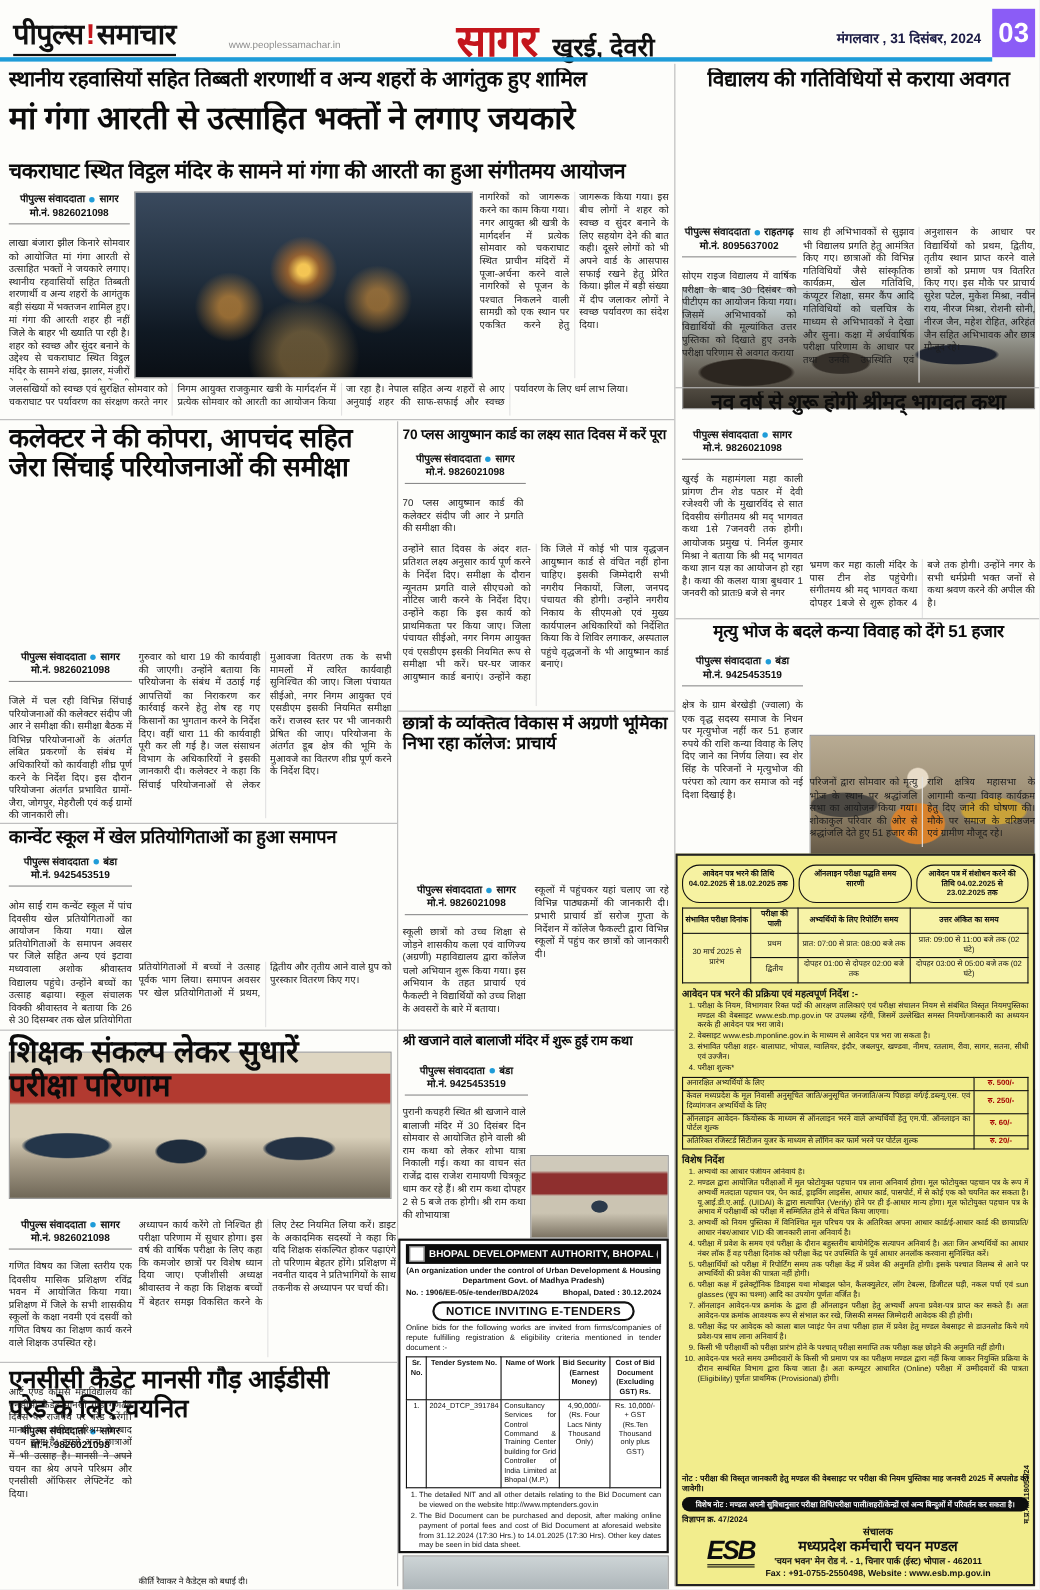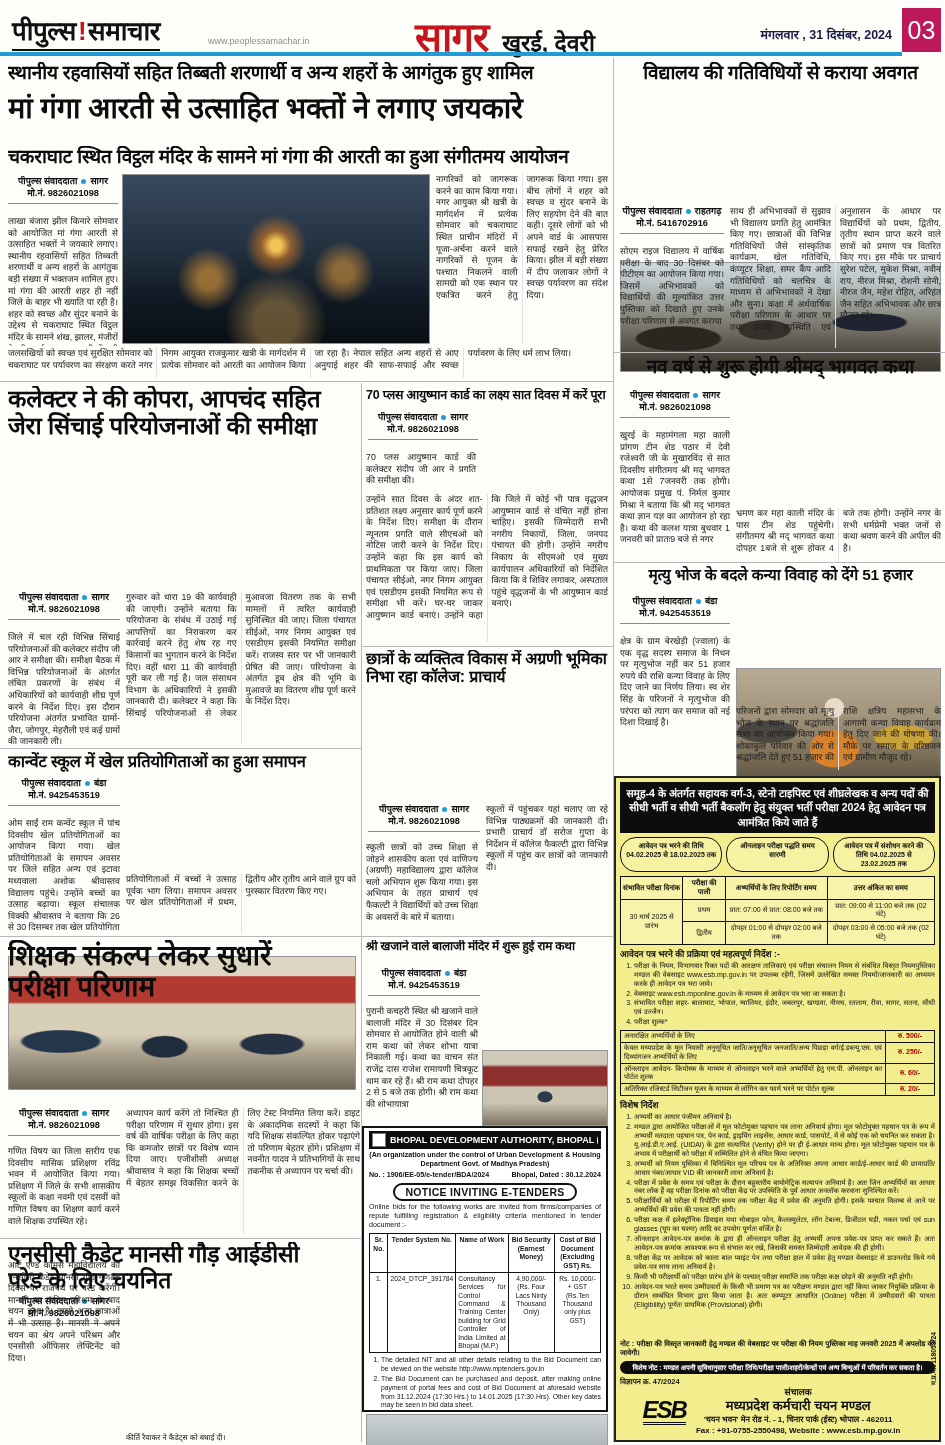--- a/index.html
+++ b/index.html
@@ -19,21 +19,21 @@
   .cap{font-size:7.6px;font-weight:400;overflow:hidden;white-space:nowrap}
 
   
   .logo{font-size:26px;font-weight:800;border-bottom:2px solid #101010;padding-bottom:1px;letter-spacing:-.5px}
   .logo .mark{color:#c4161c;font-weight:800;padding:0 2px}
   .site{font-size:9px;color:#8d8d8d}
   .edwrap{display:flex;align-items:baseline;justify-content:center;gap:14px}
   .ed-main{font-size:40px;font-weight:800;color:#c4161c;letter-spacing:-1px}
   .ed-sub{font-size:23px;font-weight:800;color:#101010}
   .pdate{font-size:12.5px;font-weight:700;color:#1b1b44;text-align:right}
-  .pagebox{background:#be185d;color:#fff;font-size:25px;font-weight:400;display:flex;align-items:center;justify-content:center}
+  .pagebox{background:#8b5cf6;color:#fff;font-size:25px;font-weight:700;display:flex;align-items:center;justify-content:center}
   .bluerule{background:#1f9cd8}
 
   
   .ph-ganga{background:radial-gradient(circle at 50% 42%,rgba(255,205,85,.95) 0 3%,rgba(255,140,30,.5) 8%,transparent 17%),radial-gradient(circle at 28% 62%,rgba(255,170,60,.55) 0 4%,transparent 13%),radial-gradient(circle at 72% 58%,rgba(255,170,60,.5) 0 4%,transparent 13%),radial-gradient(circle at 50% 88%,rgba(255,195,95,.35) 0 10%,transparent 24%),linear-gradient(180deg,#3a4a5e 0%,#22303f 45%,#101923 75%,#0a0f15 100%)}
   .ph-meeting{background:radial-gradient(ellipse at 18% 70%,#2c2620 0 11%,transparent 12%),radial-gradient(ellipse at 45% 62%,#35302a 0 10%,transparent 11%),radial-gradient(ellipse at 78% 55%,#1f2430 0 10%,transparent 11%),linear-gradient(180deg,#cfd8da 0%,#b9c2c2 20%,#8f8f86 45%,#5c564c 75%,#39342c 100%)}
   .ph-collector{background:radial-gradient(ellipse at 15% 64%,#24364a 0 9%,transparent 10%),radial-gradient(ellipse at 45% 68%,#1e2c3c 0 8%,transparent 9%),radial-gradient(ellipse at 76% 66%,#243244 0 8%,transparent 9%),linear-gradient(180deg,#ded6c2 0%,#ded6c2 14%,#b23a30 15%,#b23a30 34%,#d8cfb9 36%,#d8cfb9 58%,#a99f8b 74%,#6f6757 100%)}
   .ph-ayushman{background:radial-gradient(ellipse at 50% 62%,#2b3a4a 0 8%,transparent 9%),linear-gradient(180deg,#cfc9ba 0%,#cfc9ba 18%,#8e2f2e 22%,#8e2f2e 46%,#cbc4b2 49%,#cbc4b2 70%,#7c7363 100%)}
   .ph-sadhu{background:radial-gradient(circle at 48% 34%,#e8dcc8 0 7%,transparent 8%),radial-gradient(ellipse at 48% 70%,#d8822c 0 16%,transparent 17%),radial-gradient(ellipse at 82% 60%,#c9a23a 0 12%,transparent 13%),radial-gradient(ellipse at 15% 55%,#4a4742 0 12%,transparent 13%),linear-gradient(180deg,#b8ab93 0%,#a3957c 40%,#7d6f58 75%,#5d5242 100%)}
   .ph-group{background:radial-gradient(ellipse at 24% 55%,#7e2a24 0 7%,transparent 8%),radial-gradient(ellipse at 55% 52%,#31425a 0 8%,transparent 9%),radial-gradient(ellipse at 80% 55%,#24303e 0 8%,transparent 9%),linear-gradient(180deg,#cdd4d6 0%,#9fa8ac 45%,#5f666c 80%,#3c4147 100%)}
   .ph-mrityu{background:radial-gradient(ellipse at 30% 55%,#6b5a44 0 9%,transparent 10%),radial-gradient(ellipse at 65% 55%,#57452f 0 9%,transparent 10%),linear-gradient(180deg,#dcd2bf 0%,#c0b29a 45%,#93836a 80%,#6d604b 100%)}
@@ -106,21 +106,21 @@
   </div>
   <div class="abs body" style="left:8px;top:216px;width:110px;height:130px">लाखा बंजारा झील किनारे सोमवार को आयोजित मां गंगा आरती से उत्साहित भक्तों ने जयकारे लगाए। स्थानीय रहवासियों सहित तिब्बती शरणार्थी व अन्य शहरों के आगंतुक बड़ी संख्या में भक्तजन शामिल हुए। मां गंगा की आरती शहर ही नहीं जिले के बाहर भी ख्याति पा रही है। शहर को स्वच्छ और सुंदर बनाने के उद्देश्य से चकराघाट स्थित विट्ठल मंदिर के सामने शंख, झालर, मंजीरों के बीच हुई श्रद्धालु आरती में बड़ी संख्या में श्रद्धालु शामिल हुए। झील किनारे लोगों ने दीपदान किया।</div>
   <div class="abs photo ph-ganga" style="left:122px;top:174px;width:308px;height:170px"></div>
   <div class="abs body c2" style="left:436px;top:174px;width:172px;height:170px">नागरिकों को जागरूक करने का काम किया गया। नगर आयुक्त श्री खत्री के मार्गदर्शन में प्रत्येक सोमवार को चकराघाट स्थित प्राचीन मंदिरों में पूजा-अर्चना करने वाले नागरिकों से पूजन के पश्चात निकलने वाली सामग्री को एक स्थान पर एकत्रित करने हेतु जागरूक किया गया। इस बीच लोगों ने शहर को स्वच्छ व सुंदर बनाने के लिए सहयोग देने की बात कही। दूसरे लोगों को भी अपने वार्ड के आसपास सफाई रखने हेतु प्रेरित किया। झील में बड़ी संख्या में दीप जलाकर लोगों ने स्वच्छ पर्यावरण का संदेश दिया।</div>
   <div class="abs body c4" style="left:8px;top:348px;width:604px;height:30px">जलसखियों को स्वच्छ एवं सुरक्षित सोमवार को चकराघाट पर पर्यावरण का संरक्षण करते नगर निगम आयुक्त राजकुमार खत्री के मार्गदर्शन में प्रत्येक सोमवार को आरती का आयोजन किया जा रहा है। नेपाल सहित अन्य शहरों से आए अनुयाई शहर की साफ-सफाई और स्वच्छ पर्यावरण के लिए धर्म लाभ लिया।</div>
 
   <div class="abs hl one ctr" style="left:620px;top:62px;width:321px;height:26px;font-size:19px">विद्यालय की गतिविधियों से कराया अवगत</div>
   <div class="abs photo ph-meeting" style="left:620px;top:92px;width:321px;height:110px"></div>
   <div class="abs byline" style="left:620px;top:206px;width:104px">
     <div><span>पीपुल्स संवाददाता</span><span class="bdot"></span><span>राहतगढ़</span></div>
-    <div>मो.नं. 5416702916</div>
+    <div>मो.नं. 8095637002</div>
   </div>
   <div class="abs body" style="left:620px;top:246px;width:104px;height:102px">सोएम राइज विद्यालय में वार्षिक परीक्षा के बाद 30 दिसंबर को पीटीएम का आयोजन किया गया। जिसमें अभिभावकों को विद्यार्थियों की मूल्यांकित उत्तर पुस्तिका को दिखाते हुए उनके परीक्षा परिणाम से अवगत कराया</div>
   <div class="abs body c2" style="left:730px;top:206px;width:211px;height:142px">साथ ही अभिभावकों से सुझाव भी विद्यालय प्रगति हेतु आमंत्रित किए गए। छात्राओं की विभिन्न गतिविधियों जैसे सांस्कृतिक कार्यक्रम, खेल गतिविधि, कंप्यूटर शिक्षा, समर कैंप आदि गतिविधियों को चलचित्र के माध्यम से अभिभावकों ने देखा और सुना। कक्षा में अर्धवार्षिक परीक्षा परिणाम के आधार पर तथा उनकी उपस्थिति एवं अनुशासन के आधार पर विद्यार्थियों को प्रथम, द्वितीय, तृतीय स्थान प्राप्त करने वाले छात्रों को प्रमाण पत्र वितरित किए गए। इस मौके पर प्राचार्य सुरेश पटेल, मुकेश मिश्रा, नवीन राय, नीरज मिश्रा, रोशनी सोनी, नीरज जैन, महेश रोहित, अरिहंत जैन सहित अभिभावक और छात्र मौजूद रहे।</div>
 
   <div class="abs hl one ctr" style="left:620px;top:356px;width:321px;height:26px;font-size:19px">नव वर्ष से शुरू होगी श्रीमद् भागवत कथा</div>
   <div class="abs byline" style="left:620px;top:390px;width:110px">
     <div><span>पीपुल्स संवाददाता</span><span class="bdot"></span><span>सागर</span></div>
     <div>मो.नं. 9826021098</div>
   </div>
   <div class="abs photo ph-sadhu" style="left:736px;top:388px;width:205px;height:116px"></div>
@@ -233,21 +233,20 @@
     <ol class="bda-notes">
       <li>The detailed NIT and all other details relating to the Bid Document can be viewed on the website http://www.mptenders.gov.in</li>
       <li>The Bid Document can be purchased and deposit, after making online payment of portal fees and cost of Bid Document at aforesaid website from 31.12.2024 (17:30 Hrs.) to 14.01.2025 (17:30 Hrs). Other key dates may be seen in bid data sheet.</li>
       <li>Amendments to the NIT, if any, would be published on aforesaid mentioned portal, and not in newspapers.</li>
 
     </ol>
 
   </div>
 
   <div class="abs esb" style="left:614px;top:776px;width:327px;height:666px">
-    <div class="esb-head">समूह-4 के अंतर्गत सहायक वर्ग-3, स्टेनो टाइपिस्ट एवं शीघ्रलेखक व अन्य पदों की सीधी भर्ती व सीधी भर्ती बैकलॉग हेतु संयुक्त भर्ती परीक्षा 2024 हेतु आवेदन पत्र आमंत्रित किये जाते हैं</div>
     <div class="esb-ovals">
       <div class="oval">आवेदन पत्र भरने की तिथि 04.02.2025 से 18.02.2025 तक</div>
       <div class="oval">ऑनलाइन परीक्षा पद्धति समय सारणी</div>
       <div class="oval">आवेदन पत्र में संशोधन करने की तिथि 04.02.2025 से 23.02.2025 तक</div>
     </div>
     <table class="esb-exam">
       <tbody>
           <tr>
         <th>संभावित परीक्षा दिनांक</th>
         <th>परीक्षा की पाली</th>

